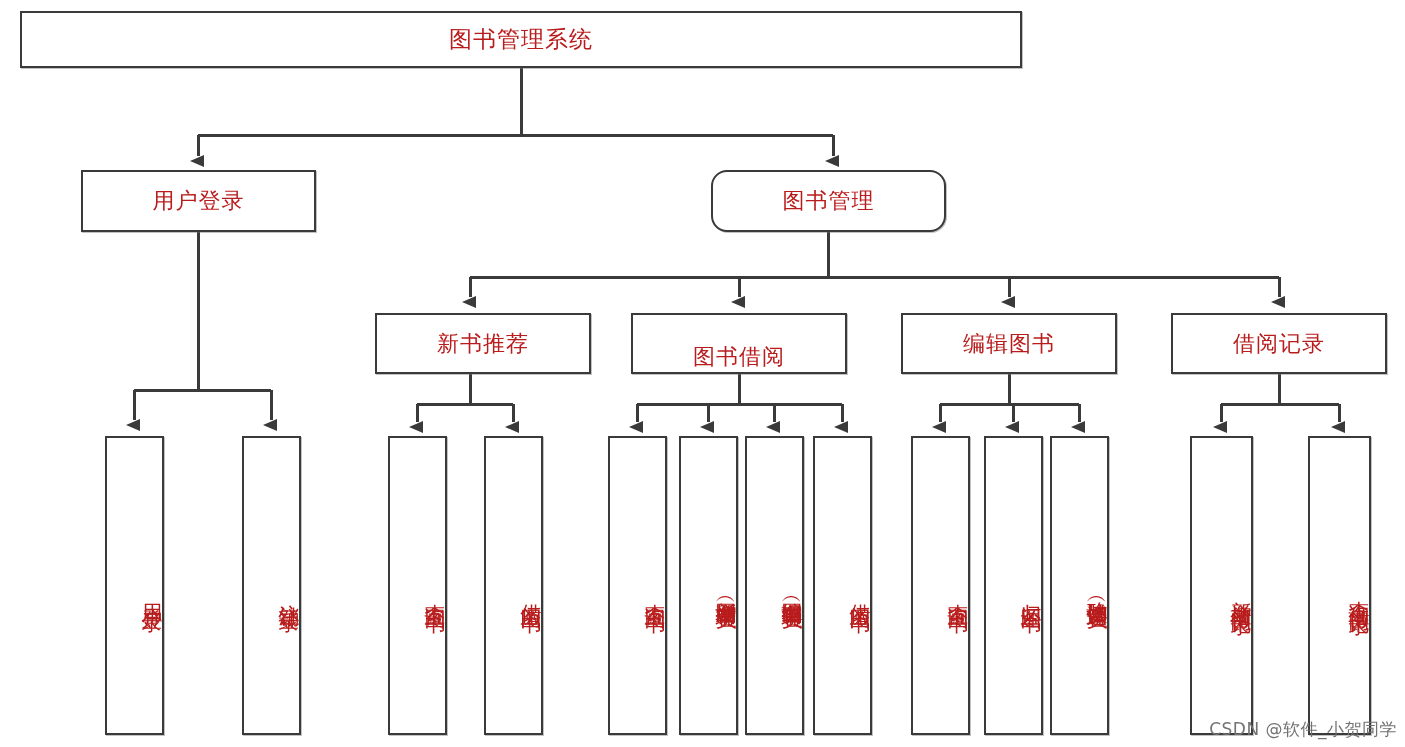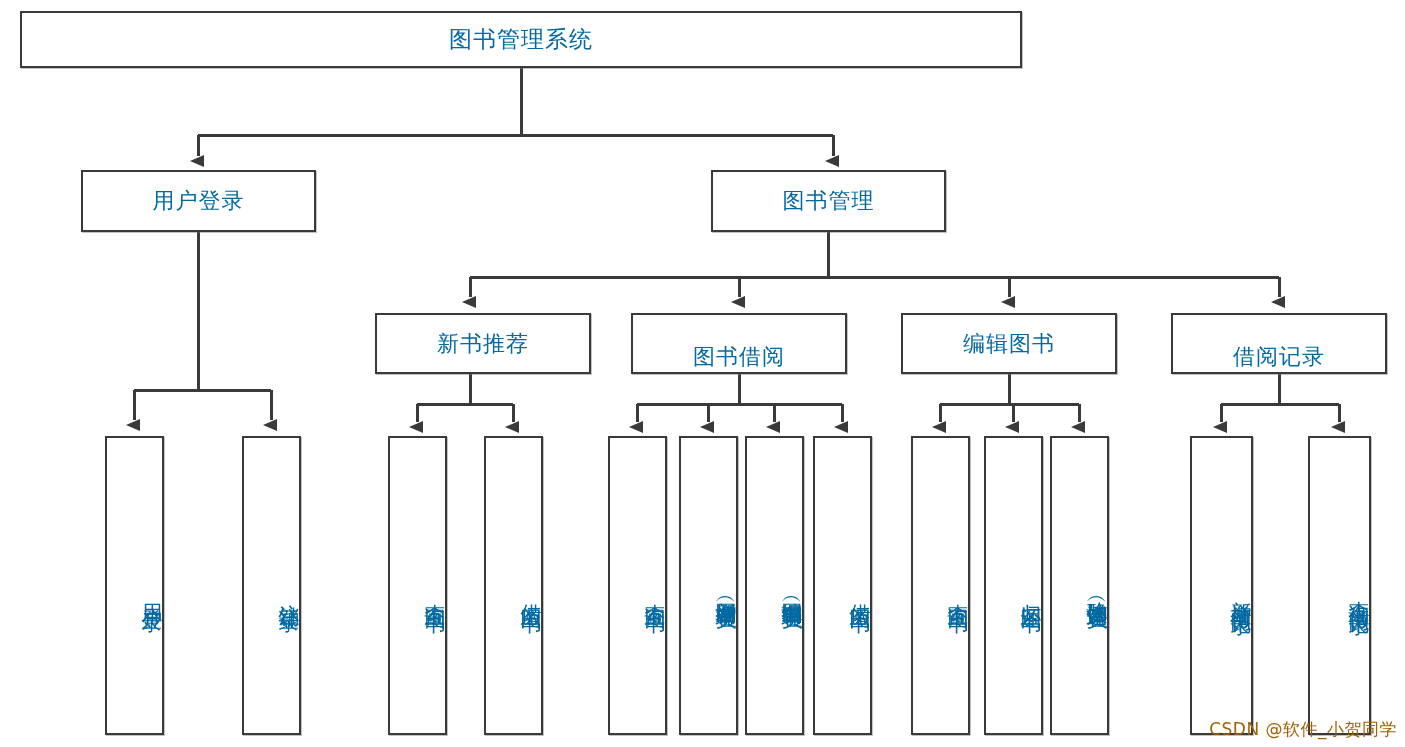--- a/index.html
+++ b/index.html
@@ -23,21 +23,21 @@
   }
   .node {
     position: absolute;
     box-sizing: border-box;
     background: #ffffff;
     border: 2px solid #3a3a3a;
     box-shadow: 1px 1px 0 rgba(120,120,120,0.45);
     display: flex;
     align-items: center;
     justify-content: center;
-    color: #0369a1;
+    color: #b91c1c;
   }
   .node.horiz {
     font-size: 22px;
     letter-spacing: 1px;
   }
   .node.vert {
     writing-mode: vertical-rl;
     text-orientation: upright;
     font-size: 21px;
     letter-spacing: 3px;
@@ -51,21 +51,21 @@
     letter-spacing: 1px;
   }
   .node.title {
     font-size: 23px;
   }
   #watermark {
     position: absolute;
     right: 8px;
     bottom: 6px;
     font-size: 17px;
-    color: #a16207;
+    color: #737373;
     letter-spacing: 0.5px;
     white-space: nowrap;
     pointer-events: none;
   }
 </style>
 </head>
 <body>
 
 <svg id="diagram" viewBox="0 0 1405 747" xmlns="http://www.w3.org/2000/svg">
   <defs>
@@ -116,35 +116,35 @@
     <path d="M1339,404 L1339,422" marker-end="url(#arrow)"></path>
   </g>
 </svg>
 
 <div class="node horiz title" style="left:20px; top:11px; width:1002px; height:57px;">图书管理系统</div>
 
 <div id="level2-layer">
     <div class="node horiz" style="left: 81px; top: 170px; width: 235px; height: 62px;">
       <span>用户登录</span>
     </div>
-    <div class="node horiz" style="left: 711px; top: 170px; width: 235px; height: 62px;">
+    <div class="node horiz" style="left: 711px; top: 170px; width: 235px; height: 62px; border-radius: 16px;">
       <span>图书管理</span>
     </div>
   </div>
 <div id="level3-layer">
     <div class="node horiz" style="left: 375px; top: 313px; width: 216px; height: 61px;">
       <span>新书推荐</span>
     </div>
     <div class="node horiz" style="left: 631px; top: 313px; width: 216px; height: 61px; align-items: flex-end;">
       <span>图书借阅</span>
     </div>
     <div class="node horiz" style="left: 901px; top: 313px; width: 216px; height: 61px;">
       <span>编辑图书</span>
     </div>
-    <div class="node horiz" style="left: 1171px; top: 313px; width: 216px; height: 61px; align-items: flex-end;">
+    <div class="node horiz" style="left: 1171px; top: 313px; width: 216px; height: 61px;">
       <span>借阅记录</span>
     </div>
   </div>
 <div id="leaf-layer">
     <div class="node vert" style="left: 105px; top: 436px; width: 59px; height: 299px;">
       <span>用户登录</span>
     </div>
     <div class="node vert" style="left: 242px; top: 436px; width: 59px; height: 299px;">
       <span>注销登录</span>
     </div>

